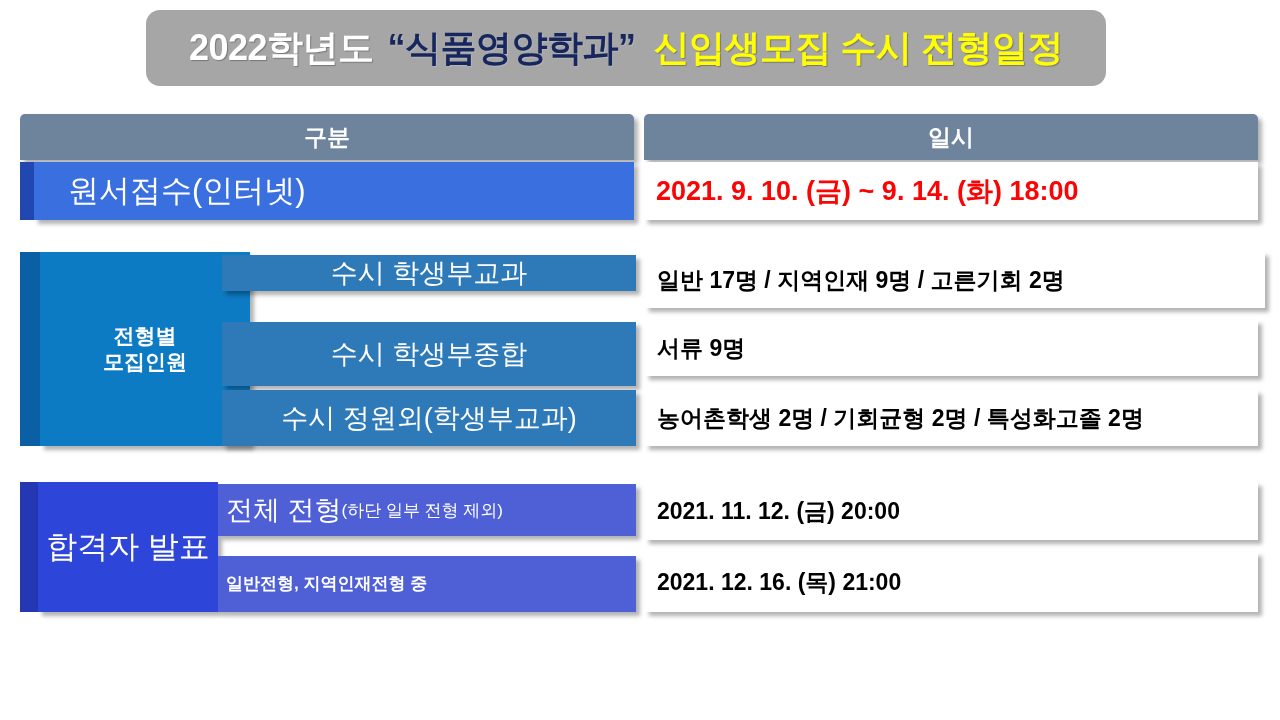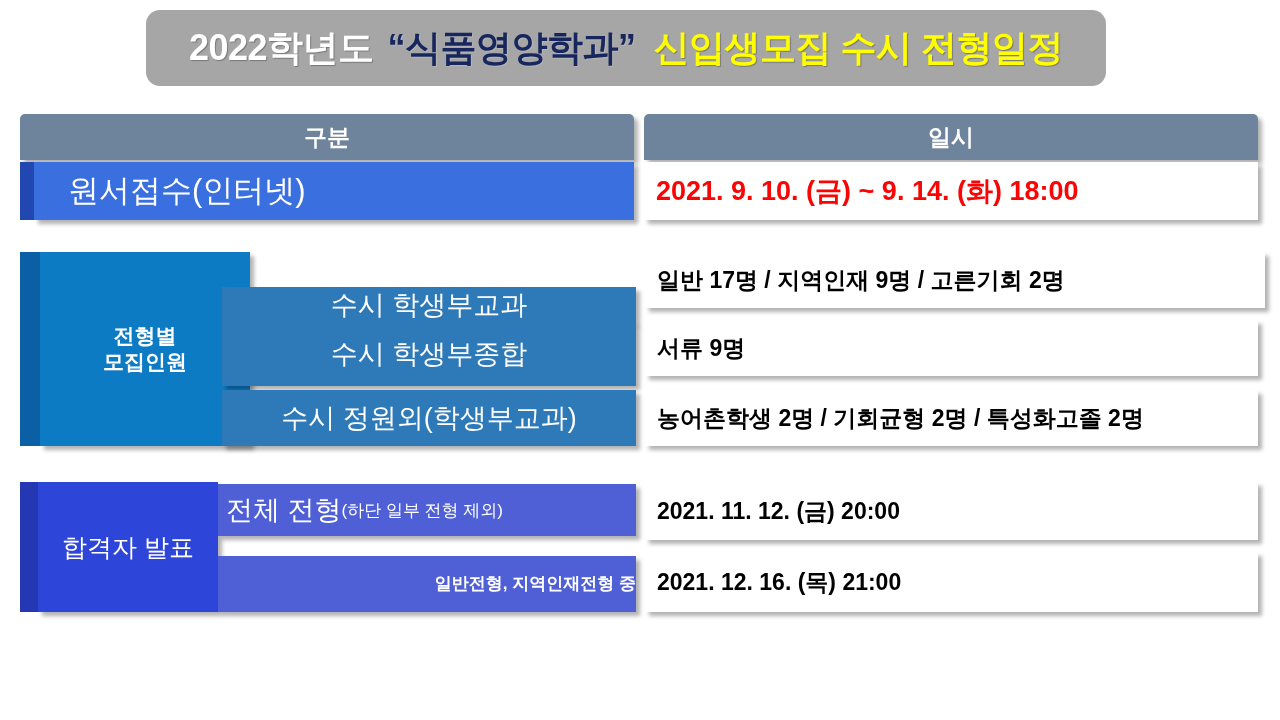--- a/index.html
+++ b/index.html
@@ -94,21 +94,21 @@
     background: #2e7ab8;
     color: #ffffff;
     font-size: 27px;
     justify-content: center;
   }
 
   
   .lbl-result-main {
     background: #2e45d9;
     color: #ffffff;
-    font-size: 25px;
+    font-size: 31px;
     justify-content: center;
   }
   .lbl-result-sub {
     background: #4f5fd6;
     color: #ffffff;
     padding-left: 8px;
   }
   .lbl-result-sub .big   { font-size: 27px; }
   .lbl-result-sub .small { font-size: 17px; }
   .lbl-result-sub.two-line {
@@ -135,34 +135,34 @@
 <div class="strip" style="left:20px; top:162px; width:14px; height:58px; background:#2147b0;"></div>
 <div class="cell lbl-apply shadowed" style="left:34px; top:162px; width:600px; height:58px;">원서접수(인터넷)</div>
 <div class="cell valcell red shadowed" style="left:644px; top:162px; width:614px; height:58px;">2021. 9. 10. (금) ~ 9. 14. (화) 18:00</div>
 
 <div class="strip" style="left:20px; top:252px; width:20px; height:194px; background:#0b5fa5;"></div>
 <div class="cell lbl-quota-main shadowed" style="left:40px; top:252px; width:210px; height:194px;">
   <span>전형별</span>
   <span>모집인원</span>
 </div>
 
-<div class="cell lbl-quota-sub shadowed" style="left:222px; top:255px; width:414px; height:36px;margin-top:32px;">수시 학생부교과</div>
+<div class="cell lbl-quota-sub shadowed" style="left:222px; top:255px; width:414px; height:36px;">수시 학생부교과</div>
 <div class="cell valcell shadowed" style="left:645px; top:252px; width:620px; height:56px;">일반 17명 / 지역인재 9명 / 고른기회 2명</div>
 
 <div class="cell lbl-quota-sub shadowed" style="left:222px; top:322px; width:414px; height:64px;">수시 학생부종합</div>
 <div class="cell valcell shadowed" style="left:645px; top:320px; width:613px; height:56px;">서류 9명</div>
 
 <div class="cell lbl-quota-sub shadowed" style="left:222px; top:390px; width:414px; height:56px;">수시 정원외(학생부교과)</div>
 <div class="cell valcell shadowed" style="left:645px; top:390px; width:613px; height:56px;">농어촌학생 2명 / 기회균형 2명 / 특성화고졸 2명</div>
 
 <div class="strip" style="left:20px; top:482px; width:18px; height:130px; background:#2438b4;"></div>
 <div class="cell lbl-result-main shadowed" style="left:38px; top:482px; width:180px; height:130px;">합격자 발표</div>
 
 <div class="cell lbl-result-sub shadowed" style="left:218px; top:484px; width:418px; height:52px;">
   <span class="big">전체 전형</span>
   <span class="small">(하단 일부 전형 제외)</span>
 </div>
 <div class="cell valcell shadowed" style="left:645px; top:482px; width:613px; height:58px;">2021. 11. 12. (금) 20:00</div>
 
-<div class="cell lbl-result-sub two-line shadowed" style="left:218px; top:556px; width:418px; height:56px;align-items:flex-end;">
+<div class="cell lbl-result-sub two-line shadowed" style="left:218px; top:556px; width:418px; height:56px;">
   <span>일반전형, 지역인재전형 중</span>
 </div>
 <div class="cell valcell shadowed" style="left:645px; top:552px; width:613px; height:60px;">2021. 12. 16. (목) 21:00</div>
 
 </body></html>

